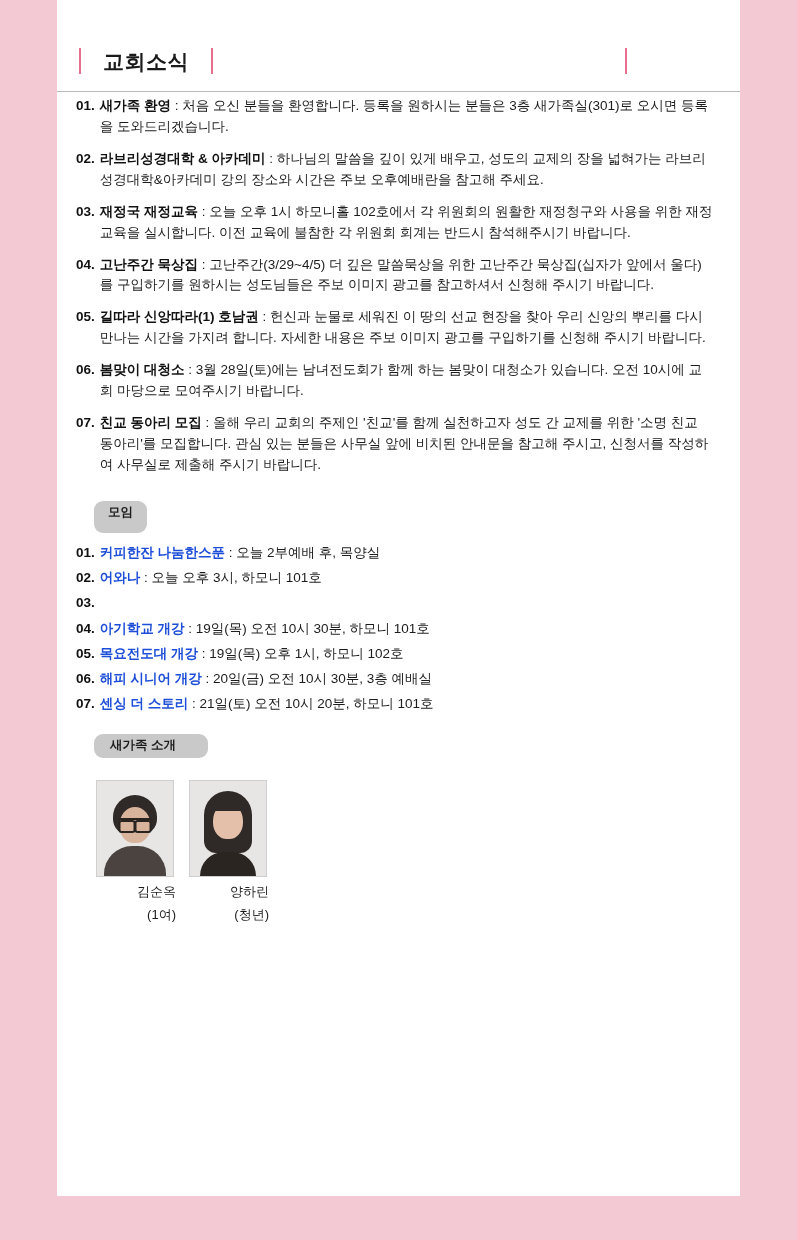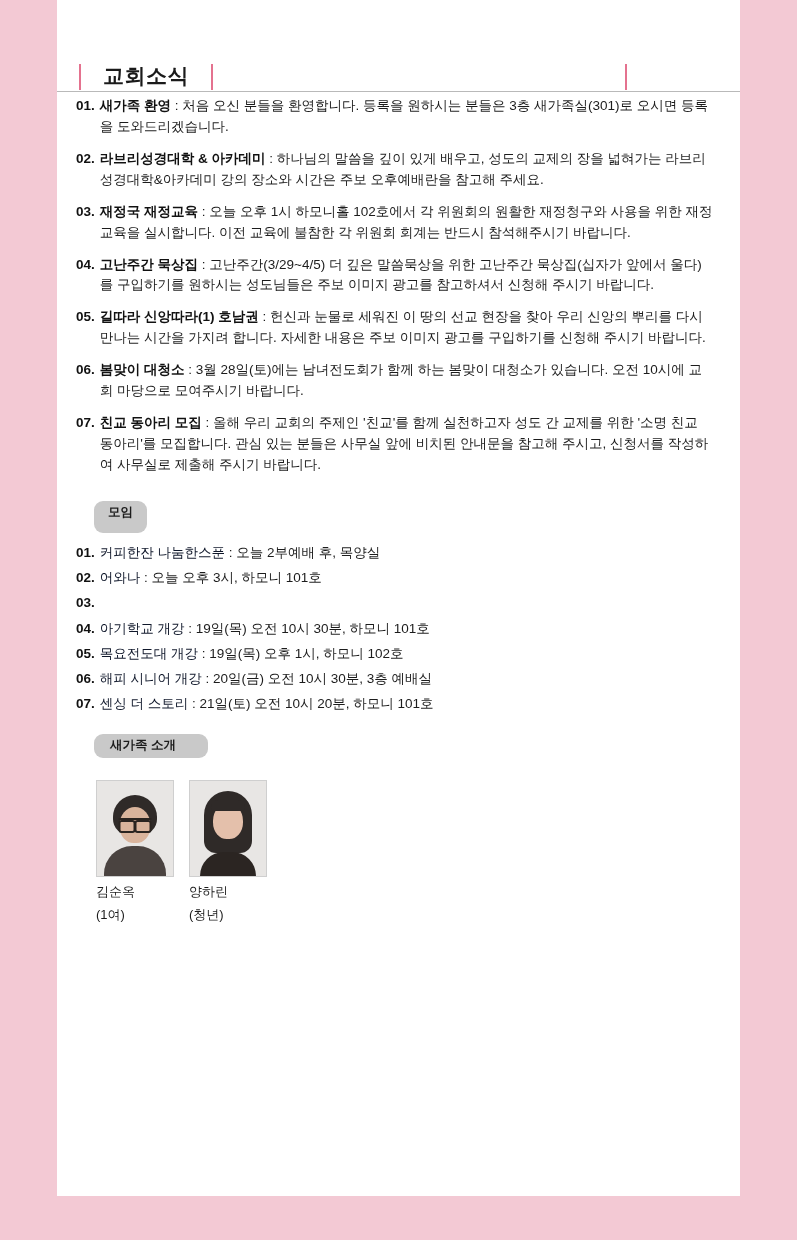--- a/index.html
+++ b/index.html
@@ -30,21 +30,21 @@
     box-sizing: border-box;
   }
   
   .header {
     position: absolute;
     left: 57px;
     top: 48px;
     width: 598px;
     height: 42px;
     display: flex;
-    align-items: flex-end;
+    align-items: flex-start;
   }
   .tick {
     width: 2px;
     height: 26px;
     background: #e4728f;
     flex: 0 0 auto;
   }
   .tick.left { margin-left: 22px; }
   .tick.mid { margin-left: 22px; }
   .tick.right { margin-left: auto; margin-right: 28px; }
@@ -125,31 +125,31 @@
     font-size: 13.5px;
     font-weight: bold;
     color: #111;
     padding-right: 5px;
     white-space: nowrap;
   }
   .citem .body {
     font-size: 13.5px;
     color: #1c1c1c;
   }
-  .citem .body .ttl { font-weight: normal; color: #0f172a; }
+  .citem .body .ttl { font-weight: bold; color: #1d4ed8; }
 
   
   .people {
     display: flex;
     gap: 13px;
     margin: 12px 0 0 20px;
   }
   .person {
     width: 80px;
-    text-align: left;
+    text-align: right;
   }
   .photo {
     width: 76px;
     height: 95px;
     border: 1px solid #cfcfcf;
     background: #e8e6e4;
     position: relative;
     overflow: hidden;
   }
   .photo .hair {

